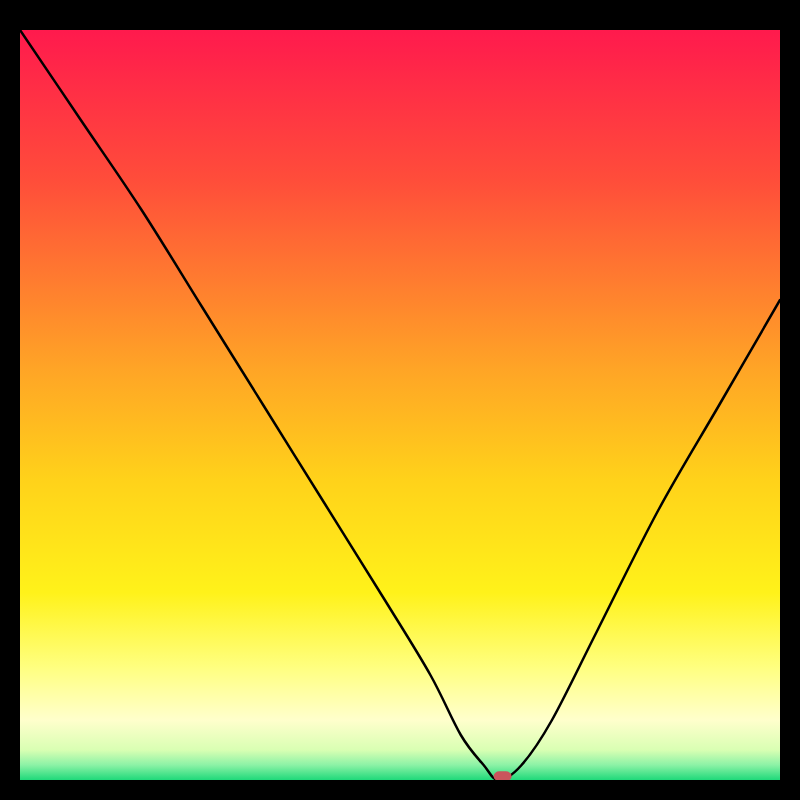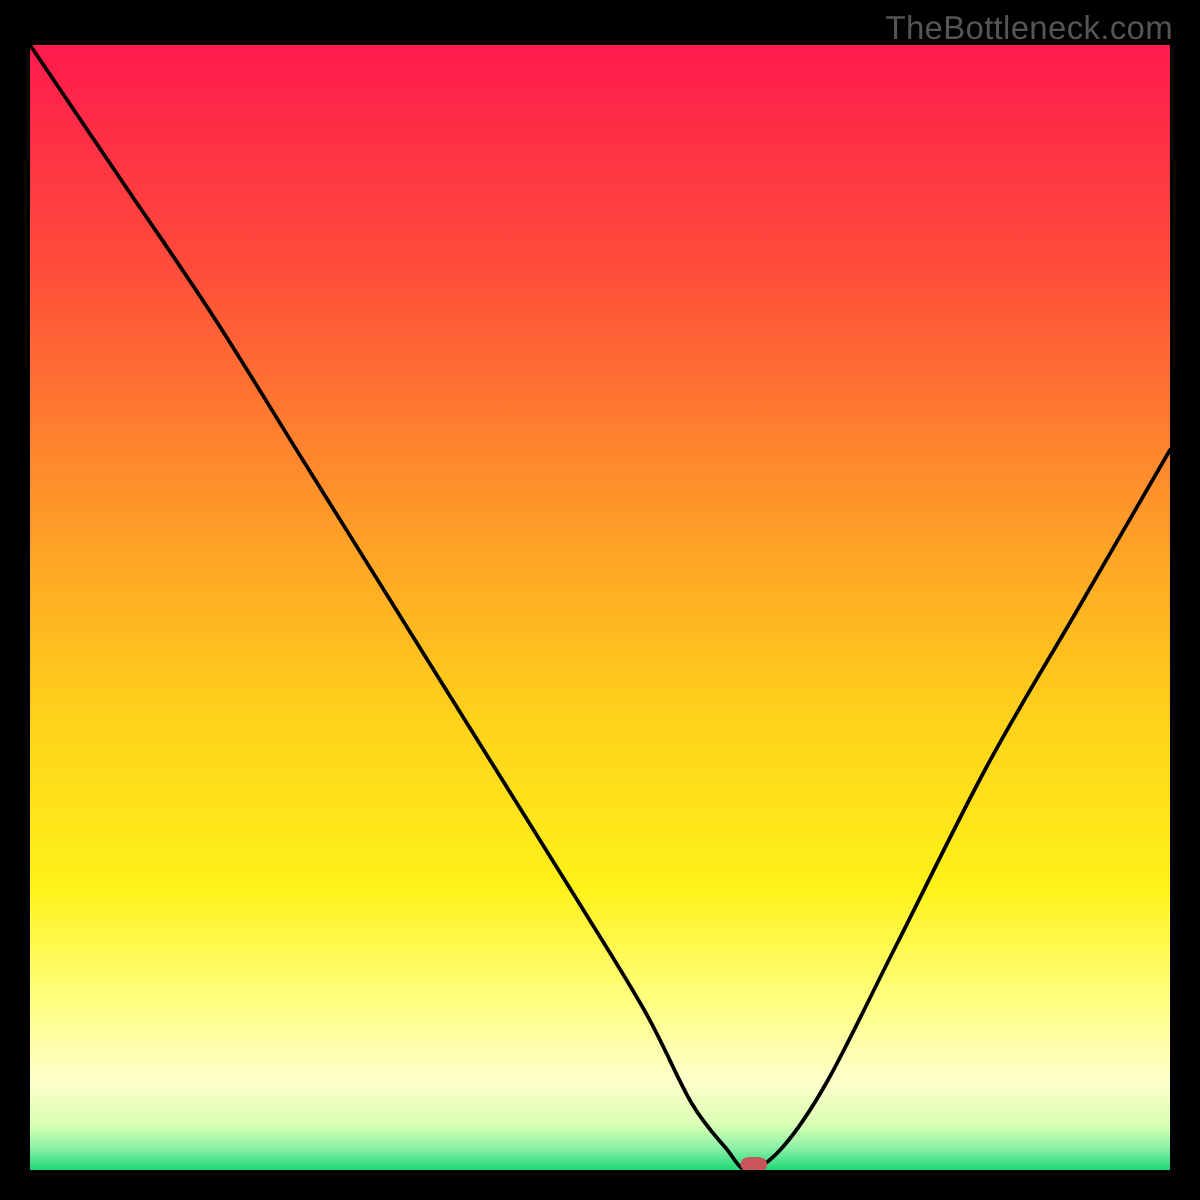--- a/index.html
+++ b/index.html
@@ -27,21 +27,20 @@
     width: 760px;
     height: 750px;
     overflow: hidden;
   }
   .plot svg { display: block; }
 </style>
 </head>
 <body>
 
 <div class="stage">
-  <div class="watermark">TheBottleneck.com</div>
   <div class="plot">
     <svg id="chart-svg" viewBox="0 0 760 750" width="760" height="750">
       <defs>
         <linearGradient id="bg-grad" x1="0" y1="0" x2="0" y2="1">
             <stop offset="0%" stop-color="#ff1a4d"></stop>
             <stop offset="20%" stop-color="#ff4d3a"></stop>
             <stop offset="45%" stop-color="#ffa426"></stop>
             <stop offset="60%" stop-color="#ffd21a"></stop>
             <stop offset="75%" stop-color="#fff21a"></stop>
             <stop offset="85%" stop-color="#ffff80"></stop>

